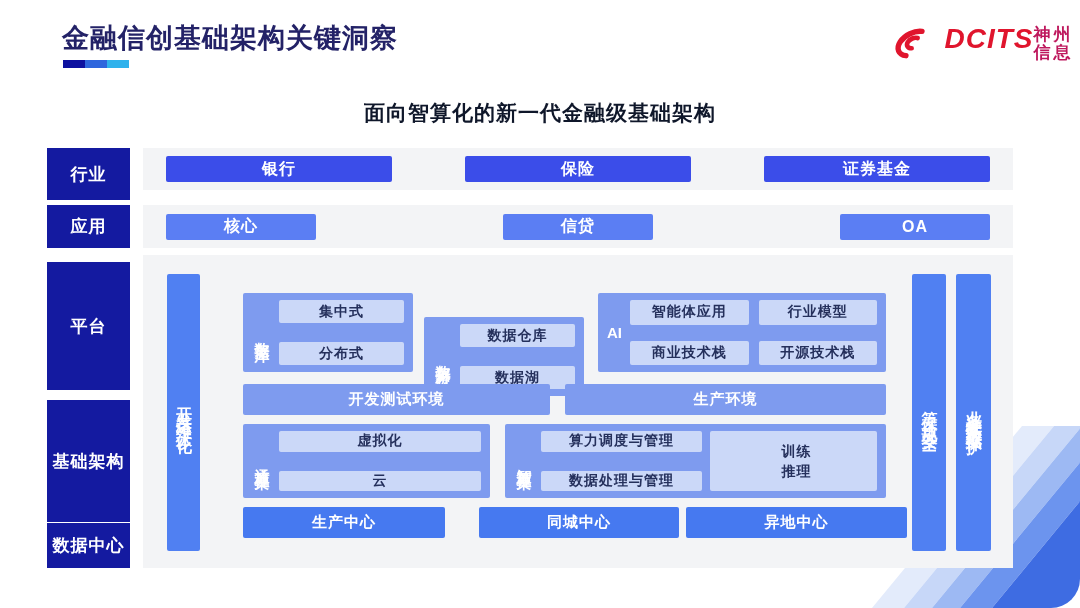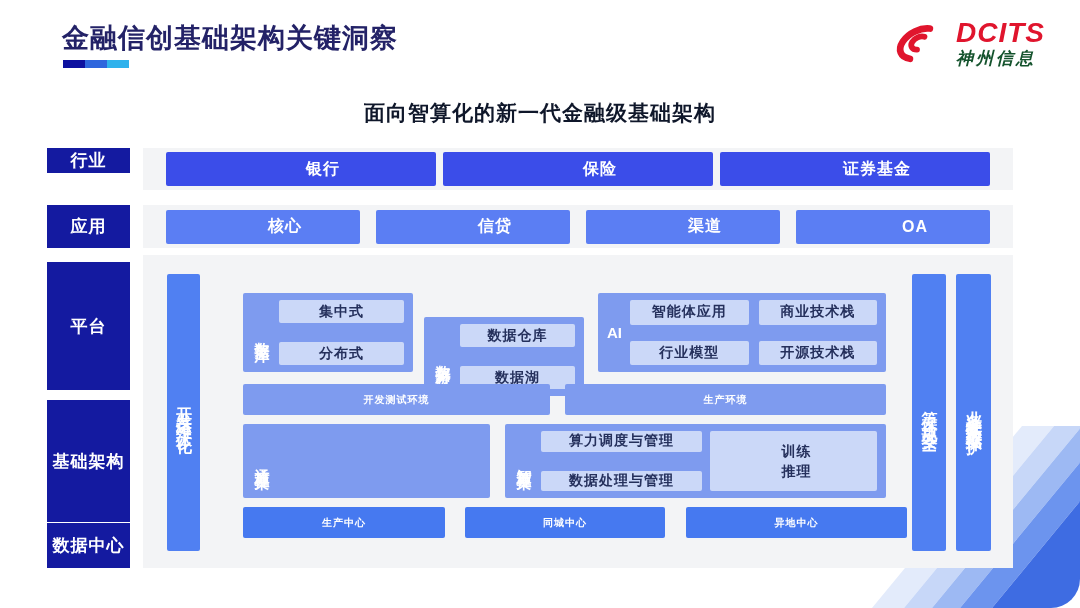--- a/index.html
+++ b/index.html
@@ -12,40 +12,40 @@
   .canvas{position:relative;width:1080px;height:608px;background:#fff;overflow:hidden;
           font-family:"Liberation Sans",sans-serif;border-radius:29px;}
 
   
   .page-title{position:absolute;left:62px;top:20px;font-size:27px;font-weight:800;
               color:var(--title_ink);letter-spacing:1px;}
   .underline{position:absolute;left:63px;top:60px;display:flex;}
   .underline span{display:block;width:22px;height:8px;}
   .u1{background:var(--under1);} .u2{background:var(--under2);} .u3{background:var(--under3);}
   .logo{position:absolute;left:890px;top:16px;display:flex;align-items:center;gap:8px;}
-  .logo-texts{display:flex;flex-direction:column;line-height:1.05;}
+  .logo-texts{display:flex;flex-direction:row;line-height:1.05;}
   .logo-brand{color:var(--red);font-size:28px;font-weight:900;font-style:italic;letter-spacing:1px;}
-  .logo-company{color:#14532d;font-size:17px;font-weight:700;letter-spacing:3px;margin-top:2px;font-style:italic;}
+  .logo-company{color:#be185d;font-size:17px;font-weight:700;letter-spacing:3px;margin-top:2px;}
   .subtitle{position:absolute;left:0;right:0;top:99px;text-align:center;font-size:21px;
             font-weight:800;color:#0f172a;letter-spacing:1px;}
 
   
   .side-label{position:absolute;left:47px;width:83px;background:var(--navy);color:#fff;
               display:flex;align-items:center;justify-content:center;font-size:17px;
               font-weight:700;letter-spacing:1px;}
-  .s1{top:148px;height:25px;} .s2{top:205px;height:43px;} .s3{top:262px;height:128px;}
+  .s1{top:148px;height:52px;} .s2{top:205px;height:43px;} .s3{top:262px;height:128px;}
   .s4{top:400px;height:122px;} .s5{top:523px;height:45px;}
 
   
   .strip{position:absolute;left:143px;width:870px;background:var(--strip);
          display:flex;align-items:center;justify-content:space-between;padding:0 23px;
          box-sizing:border-box;}
   .strip1{top:148px;height:42px;} .strip2{top:205px;height:43px;}
   .pill{display:flex;align-items:center;justify-content:center;color:#fff;font-weight:700;
-        font-size:16px;height:34px;border-radius:2px;letter-spacing:1px;padding-left:44px;}
+        font-size:16px;height:26px;border-radius:2px;letter-spacing:1px;}
   .pill-lg{width:226px;background:var(--royal);}
   .pill-md{width:150px;background:var(--mid_blue);}
 
   
   .panel{position:absolute;left:143px;top:255px;width:870px;height:313px;background:var(--strip);z-index:1;}
   .vbar{position:absolute;display:flex;align-items:center;justify-content:center;border-radius:2px;}
   .vtext{writing-mode:vertical-rl;text-orientation:upright;color:#fff;font-weight:700;
          font-size:16px;letter-spacing:5px;}
   .vbar-left{left:24px;top:19px;width:33px;height:277px;background:var(--vbar);}
   .vbar-r1{left:769px;top:19px;width:34px;height:277px;background:var(--vbar);}
@@ -60,27 +60,27 @@
   .gcol{flex:1;display:flex;flex-direction:column;gap:19px;}
   .ggrid{flex:1;display:grid;grid-template-columns:1fr 1fr;gap:16px 10px;}
   .chip{flex:1;display:flex;align-items:center;justify-content:center;background:var(--chip);
         border-radius:2px;font-size:14px;color:var(--chip_ink);font-weight:600;letter-spacing:1px;}
   .chip-side{width:62px;white-space:pre-line;text-align:center;line-height:1.45;padding-left:6px;}
 
   .grp-db{left:100px;top:38px;width:170px;height:79px;}
   .grp-da{left:281px;top:48px;width:160px;height:79px;margin-top:14px;}
   .grp-ai{left:455px;top:38px;width:288px;height:79px;}
   .bar{position:absolute;display:flex;align-items:center;justify-content:center;color:#fff;
-       font-weight:700;font-size:10px;border-radius:2px;letter-spacing:1px;}
+       font-weight:700;font-size:15px;border-radius:2px;letter-spacing:1px;}
   .bar-devtest{left:100px;top:129px;width:307px;height:31px;background:var(--group);}
   .bar-prod{left:422px;top:129px;width:321px;height:31px;background:var(--group);}
   .grp-general{left:100px;top:169px;width:247px;height:74px;}
   .grp-intel{left:362px;top:169px;width:381px;height:74px;}
   .bar-c1{left:100px;top:252px;width:202px;height:31px;background:var(--center_blue);}
-  .bar-c2{left:322px;top:252px;width:200px;height:31px;background:var(--center_blue);}
+  .bar-c2{left:336px;top:252px;width:200px;height:31px;background:var(--center_blue);}
   .bar-c3{left:543px;top:252px;width:221px;height:31px;background:var(--center_blue);}
 
   .decoration{position:absolute;right:0;bottom:0;z-index:0;}
 </style>
 </head>
 <body>
 
 <div class="canvas">
 
   <svg class="decoration" width="238" height="182" viewBox="0 0 238 182" aria-hidden="true">
@@ -121,21 +121,20 @@
 
   <div class="strip strip1">
     <div class="pill pill-lg">银行</div>
     <div class="pill pill-lg">保险</div>
     <div class="pill pill-lg">证券基金</div>
   </div>
 
   <div class="strip strip2">
     <div class="pill pill-md">核心</div>
     <div class="pill pill-md">信贷</div>
-    <div class="pill pill-md">渠道</div>
     <div class="pill pill-md">OA</div>
   </div>
 
   <div class="panel">
 
     <div class="vbar vbar-left">
       <span class="vtext">开发运维一体化</span>
     </div>
 
     <div class="group grp-db">
@@ -155,32 +154,36 @@
       <div class="gcol">
         <div class="chip">数据仓库</div>
         <div class="chip">数据湖</div>
       </div>
     </div>
 
     <div class="group grp-ai">
       <div class="glabel">AI</div>
       <div class="ggrid">
         <div class="chip">智能体应用</div>
+        <div class="chip">行业模型</div>
         <div class="chip">商业技术栈</div>
-        <div class="chip">行业模型</div>
         <div class="chip">开源技术栈</div>
       </div>
     </div>
 
     <div class="bar bar-devtest">开发测试环境</div>
     <div class="bar bar-prod">生产环境</div>
 
     <div class="group grp-general">
       <div class="glabel">
         <span class="vtext">通算框架</span>
+      </div>
+      <div class="gcol">
+        <div class="chip">虚拟化</div>
+        <div class="chip">云</div>
       </div>
     </div>
 
     <div class="group grp-intel">
       <div class="glabel">
         <span class="vtext">智算框架</span>
       </div>
       <div class="gcol">
         <div class="chip">算力调度与管理</div>
         <div class="chip">数据处理与管理</div>

